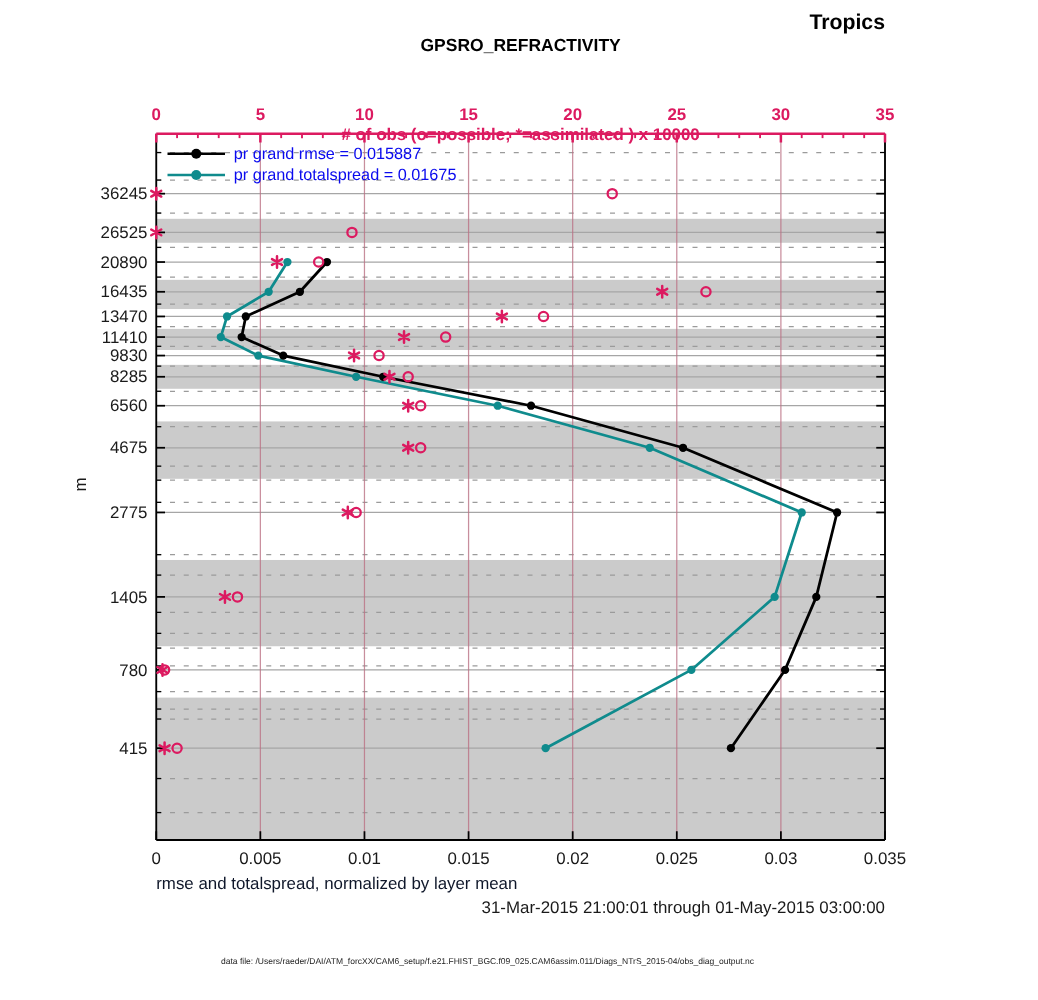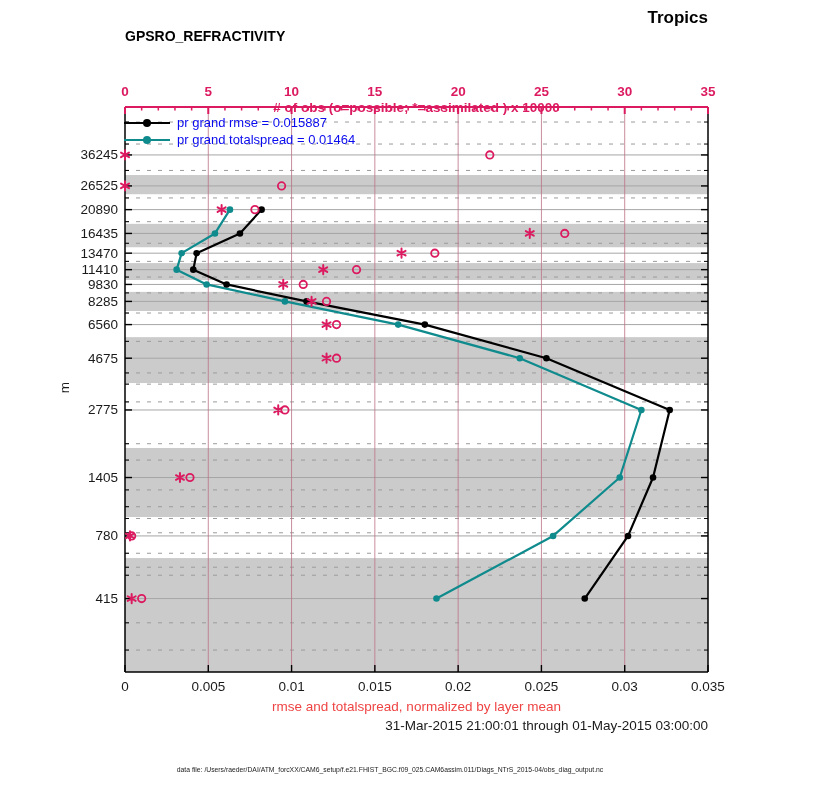--- a/index.html
+++ b/index.html
@@ -1,33 +1,33 @@
 <!DOCTYPE html>
 <html><head>
 <meta charset="utf-8">
 <style>
   html,body{margin:0;padding:0;background:#ffffff;}
   .canvas{position:relative;width:830px;height:800px;background:#ffffff;
           font-family:"Liberation Sans", sans-serif;overflow:hidden;}
   .canvas svg{position:absolute;left:0;top:0;}
   .title{position:absolute;left:125px;top:8px;width:583px;text-align:right;
          font-size:17px;font-weight:bold;color:#000;}
-  .subtitle{position:absolute;left:125px;top:28px;width:583px;
+  .subtitle{position:absolute;left:125px;top:28px;width:583px;text-align:center;
          font-size:14px;font-weight:bold;color:#000;}
   .top-label{position:absolute;left:125px;top:56px;width:583px;text-align:center;
          font-size:13.5px;font-weight:bold;margin-top:44px;}
   .ylabel{position:absolute;left:44px;top:380px;width:40px;text-align:center;
          font-size:13.5px;color:#1a1a1a;transform:rotate(-90deg);transform-origin:center;}
-  .xlabel{position:absolute;left:125px;top:699px;width:583px;text-align:center;
-         font-size:13.5px;color:#ef4444;}
+  .xlabel{position:absolute;left:125px;top:699px;width:583px;
+         font-size:13.5px;color:#0f172a;}
   .dateline{position:absolute;left:125px;top:718px;width:583px;text-align:right;
          font-size:13.5px;color:#1a1a1a;}
   .datafile{position:absolute;left:100px;top:766px;width:580px;text-align:center;
          font-size:6.8px;color:#222;white-space:nowrap;}
-  .legend{position:absolute;left:124px;top:114px;}
+  .legend{position:absolute;left:134px;top:114px;}
   .lg-row{display:flex;align-items:center;height:17px;}
   .lg-line{position:relative;width:46px;height:0;border-top:2.6px solid #000;margin-right:7px;}
   .lg-dot{position:absolute;left:19px;top:-5px;width:8px;height:8px;border-radius:50%;background:#000;}
   .lg-text{font-size:13px;line-height:17px;white-space:nowrap;}
 </style>
 </head>
 <body>
 
 <div class="canvas">
   <svg id="chart" width="830" height="800">
@@ -307,16 +307,16 @@
     <div class="lg-row">
       <span class="lg-line" id="lg-line-0" style="border-top-color: rgb(0, 0, 0);">
           <span class="lg-dot" id="lg-dot-0" style="background: rgb(0, 0, 0);"></span>
         </span>
       <span class="lg-text" style="color: rgb(10, 10, 238);">pr grand rmse = 0.015887</span>
     </div>
     <div class="lg-row">
       <span class="lg-line" id="lg-line-1" style="border-top-color: rgb(15, 139, 141);">
           <span class="lg-dot" id="lg-dot-1" style="background: rgb(15, 139, 141);"></span>
         </span>
-      <span class="lg-text" style="color: rgb(10, 10, 238);">pr grand totalspread = 0.01464</span>
+      <span class="lg-text" style="color: rgb(10, 10, 238);">pr grand totalspread = 0.01675</span>
     </div>
   </div>
 </div>
 
 </body></html>

